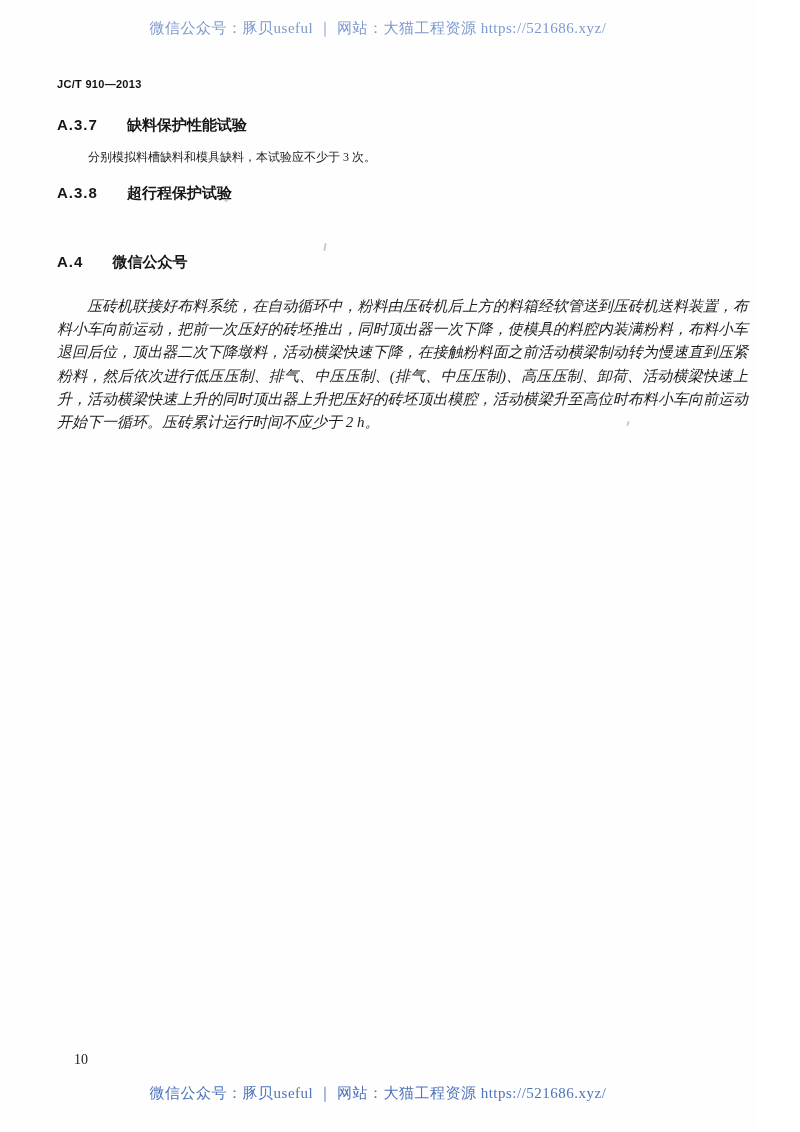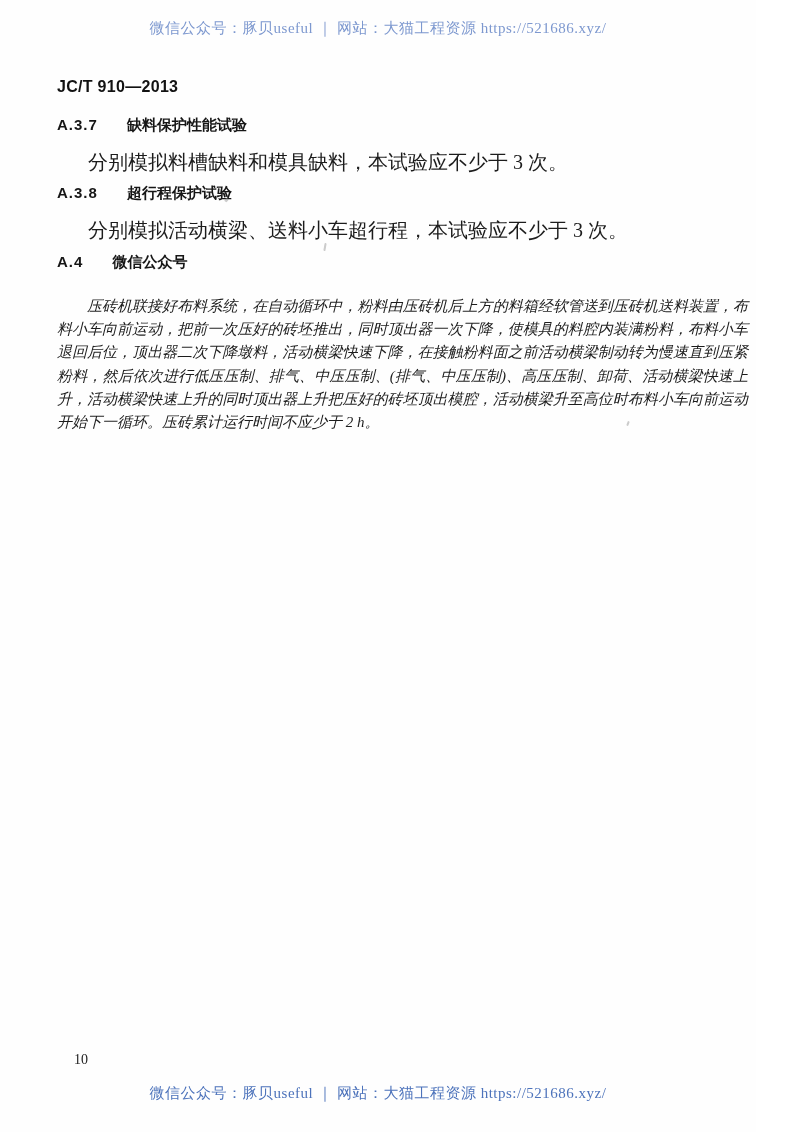--- a/index.html
+++ b/index.html
@@ -29,21 +29,21 @@
   }
   .wm-top   { top: 19px;   color: var(--wm-top); }
   .wm-bottom{ top: 1084px; color: var(--wm-bottom); }
 
   .std {
     position: absolute;
     left: 57px;
     top: 78px;
     font-family: "Liberation Sans", sans-serif;
     font-weight: bold;
-    font-size: 16px;
+    font-size: 11px;
     color: #121212;
     letter-spacing: 0.3px;
   }
 
   .sec-h {
     position: absolute;
     left: 57px;
     font-family: "Liberation Sans", sans-serif;
     font-weight: bold;
     font-size: 15px;
@@ -51,21 +51,21 @@
     white-space: nowrap;
   }
   .h1 { top: 116px; }
   .h2 { top: 184px; }
   .h3 { top: 253px; }
   .sec-no { margin-right: 25px; letter-spacing: 1px; }
 
   .body-line {
     position: absolute;
     left: 88px;
-    font-size: 20px;
+    font-size: 12px;
     color: var(--ink);
     white-space: nowrap;
   }
   .p1 { top: 149px; }
   .p2 { top: 217px; }
 
   .para {
     position: absolute;
     left: 57px;
     top: 295px;
@@ -108,21 +108,20 @@
   <div class="sec-h h1">
     <span class="sec-no">A.3.7</span>
     <span class="sec-t">缺料保护性能试验</span>
   </div>
   <div class="body-line p1">分别模拟料槽缺料和模具缺料，本试验应不少于 3 次。</div>
 
   <div class="sec-h h2">
     <span class="sec-no">A.3.8</span>
     <span class="sec-t">超行程保护试验</span>
   </div>
-  <div class="body-line p2">分别模拟活动横梁、送料小车超行程，本试验应不少于 3 次。</div>
 
   <div class="sec-h h3">
     <span class="sec-no">A.4</span>
     <span class="sec-t">微信公众号</span>
   </div>
   <div class="para">压砖机联接好布料系统，在自动循环中，粉料由压砖机后上方的料箱经软管送到压砖机送料装置，布料小车向前运动，把前一次压好的砖坯推出，同时顶出器一次下降，使模具的料腔内装满粉料，布料小车退回后位，顶出器二次下降墩料，活动横梁快速下降，在接触粉料面之前活动横梁制动转为慢速直到压紧粉料，然后依次进行低压压制、排气、中压压制、(排气、中压压制)、高压压制、卸荷、活动横梁快速上升，活动横梁快速上升的同时顶出器上升把压好的砖坯顶出模腔，活动横梁升至高位时布料小车向前运动开始下一循环。压砖累计运行时间不应少于 2 h。</div>
 
   <div class="speck s1"></div>
   <div class="speck s2"></div>
   <div class="speck s3"></div>

